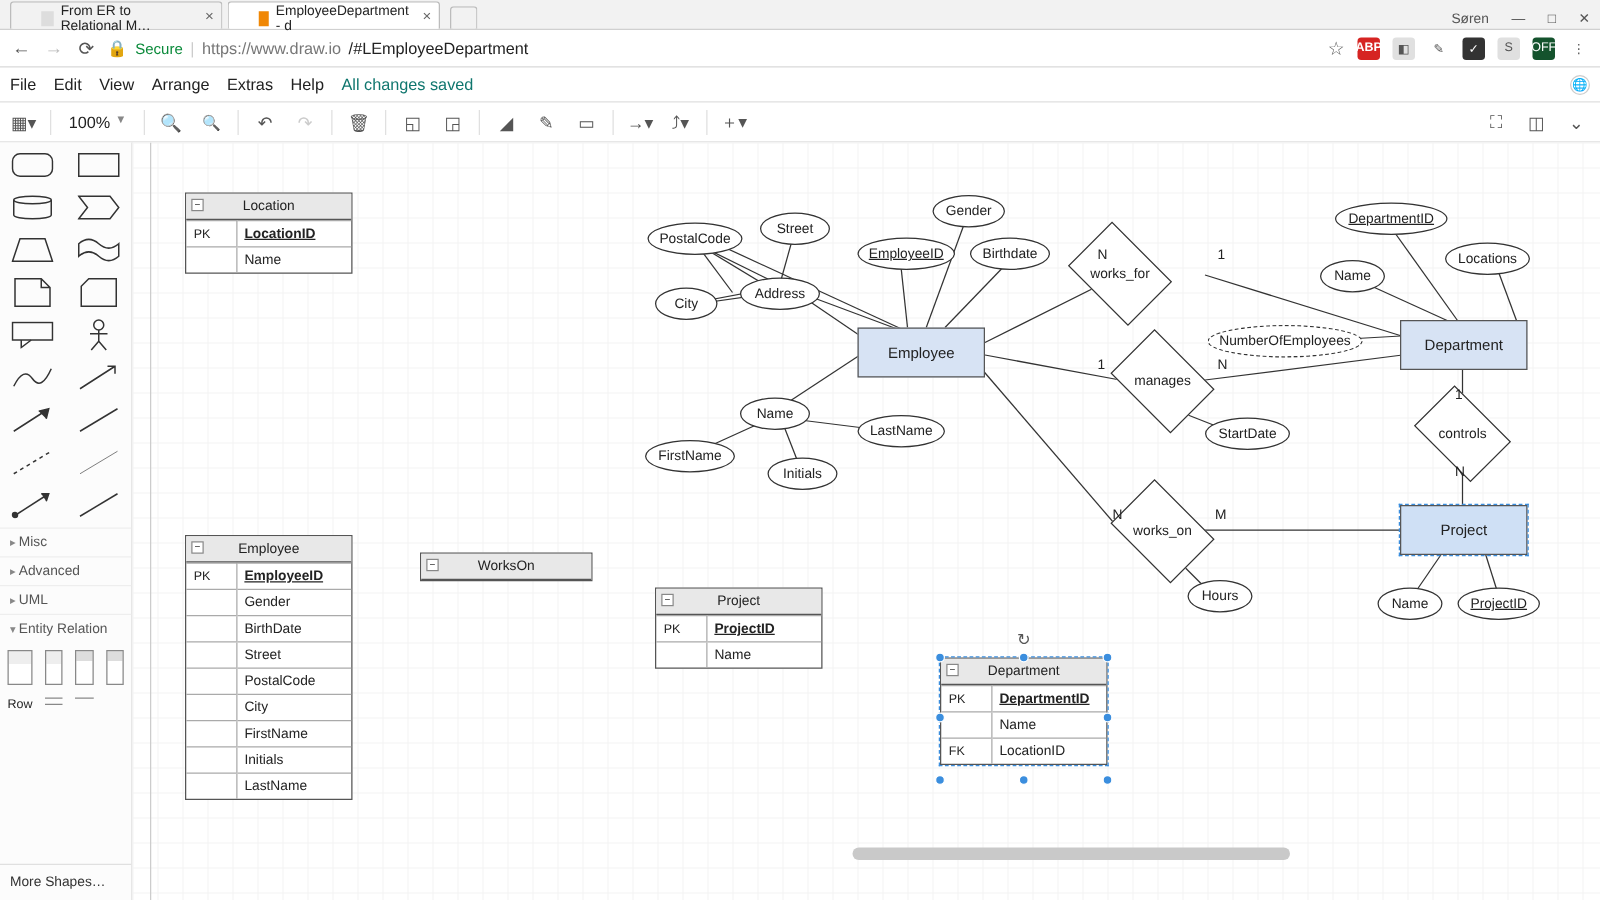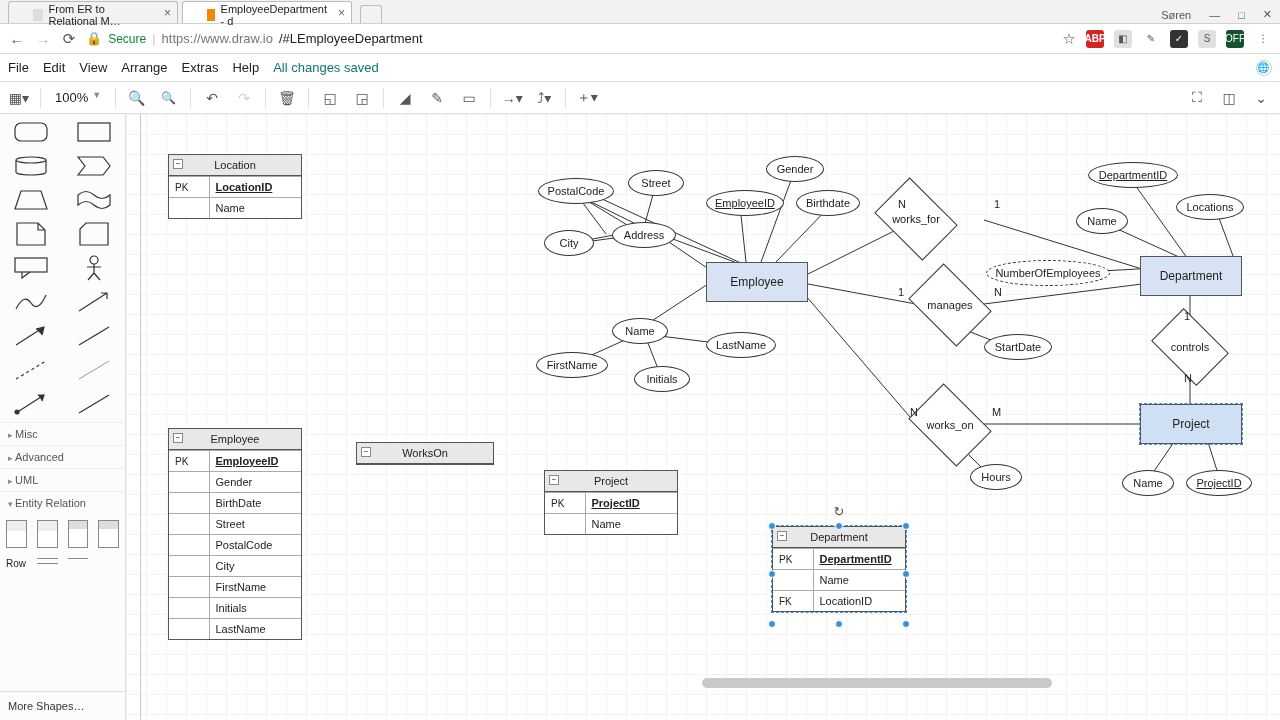--- a/index.html
+++ b/index.html
@@ -30,21 +30,21 @@
 .menubar .globe{margin-left:auto;color:#aaa;border:1px solid #ccc;border-radius:50%;width:16px;height:16px;display:flex;align-items:center;justify-content:center;font-size:10px}
 
 .toolbar{height:32px;border-bottom:1px solid #e0e0e0;display:flex;align-items:center;padding:0 6px;gap:6px}
 .tb-btn{width:26px;height:26px;display:flex;align-items:center;justify-content:center;color:#555;font-size:14px;cursor:pointer}
 .tb-sep{width:1px;height:20px;background:#e0e0e0;margin:0 2px}
 .zoom{display:flex;align-items:flex-start;gap:4px;padding:0 6px}
 .zoom-val{font-size:13px}
 .tb-right{margin-left:auto;display:flex;gap:6px;color:#555}
 
 .workspace{display:flex;height:606px}
-.sidebar{width:126px;border-right:1px solid #e0e0e0;background:#fcfcfc;display:flex;flex-direction:column}
+.sidebar{width:106px;border-right:1px solid #e0e0e0;background:#fcfcfc;display:flex;flex-direction:column}
 .shapes{padding:6px;display:grid;grid-template-columns:1fr 1fr;gap:10px 14px}
 .shp{height:24px;display:flex;align-items:center;justify-content:center}
 .shp svg{stroke:#333;fill:none;stroke-width:1.2}
 .sb-section{padding:5px 8px;font-size:11px;color:#555;border-top:1px solid #eee;cursor:pointer}
 .sb-section::before{content:"▸ ";color:#888;font-size:9px}
 .sb-section.open::before{content:"▾ "}
 .er-shapes{padding:6px;display:grid;grid-template-columns:1fr 1fr 1fr 1fr;gap:10px}
 .er-sh{height:28px;border:1px solid #888;font-size:9px;display:flex;align-items:center;justify-content:center}
 .more-shapes{margin-top:auto;padding:8px;font-size:11px;border-top:1px solid #e0e0e0;color:#333;cursor:pointer}
 

